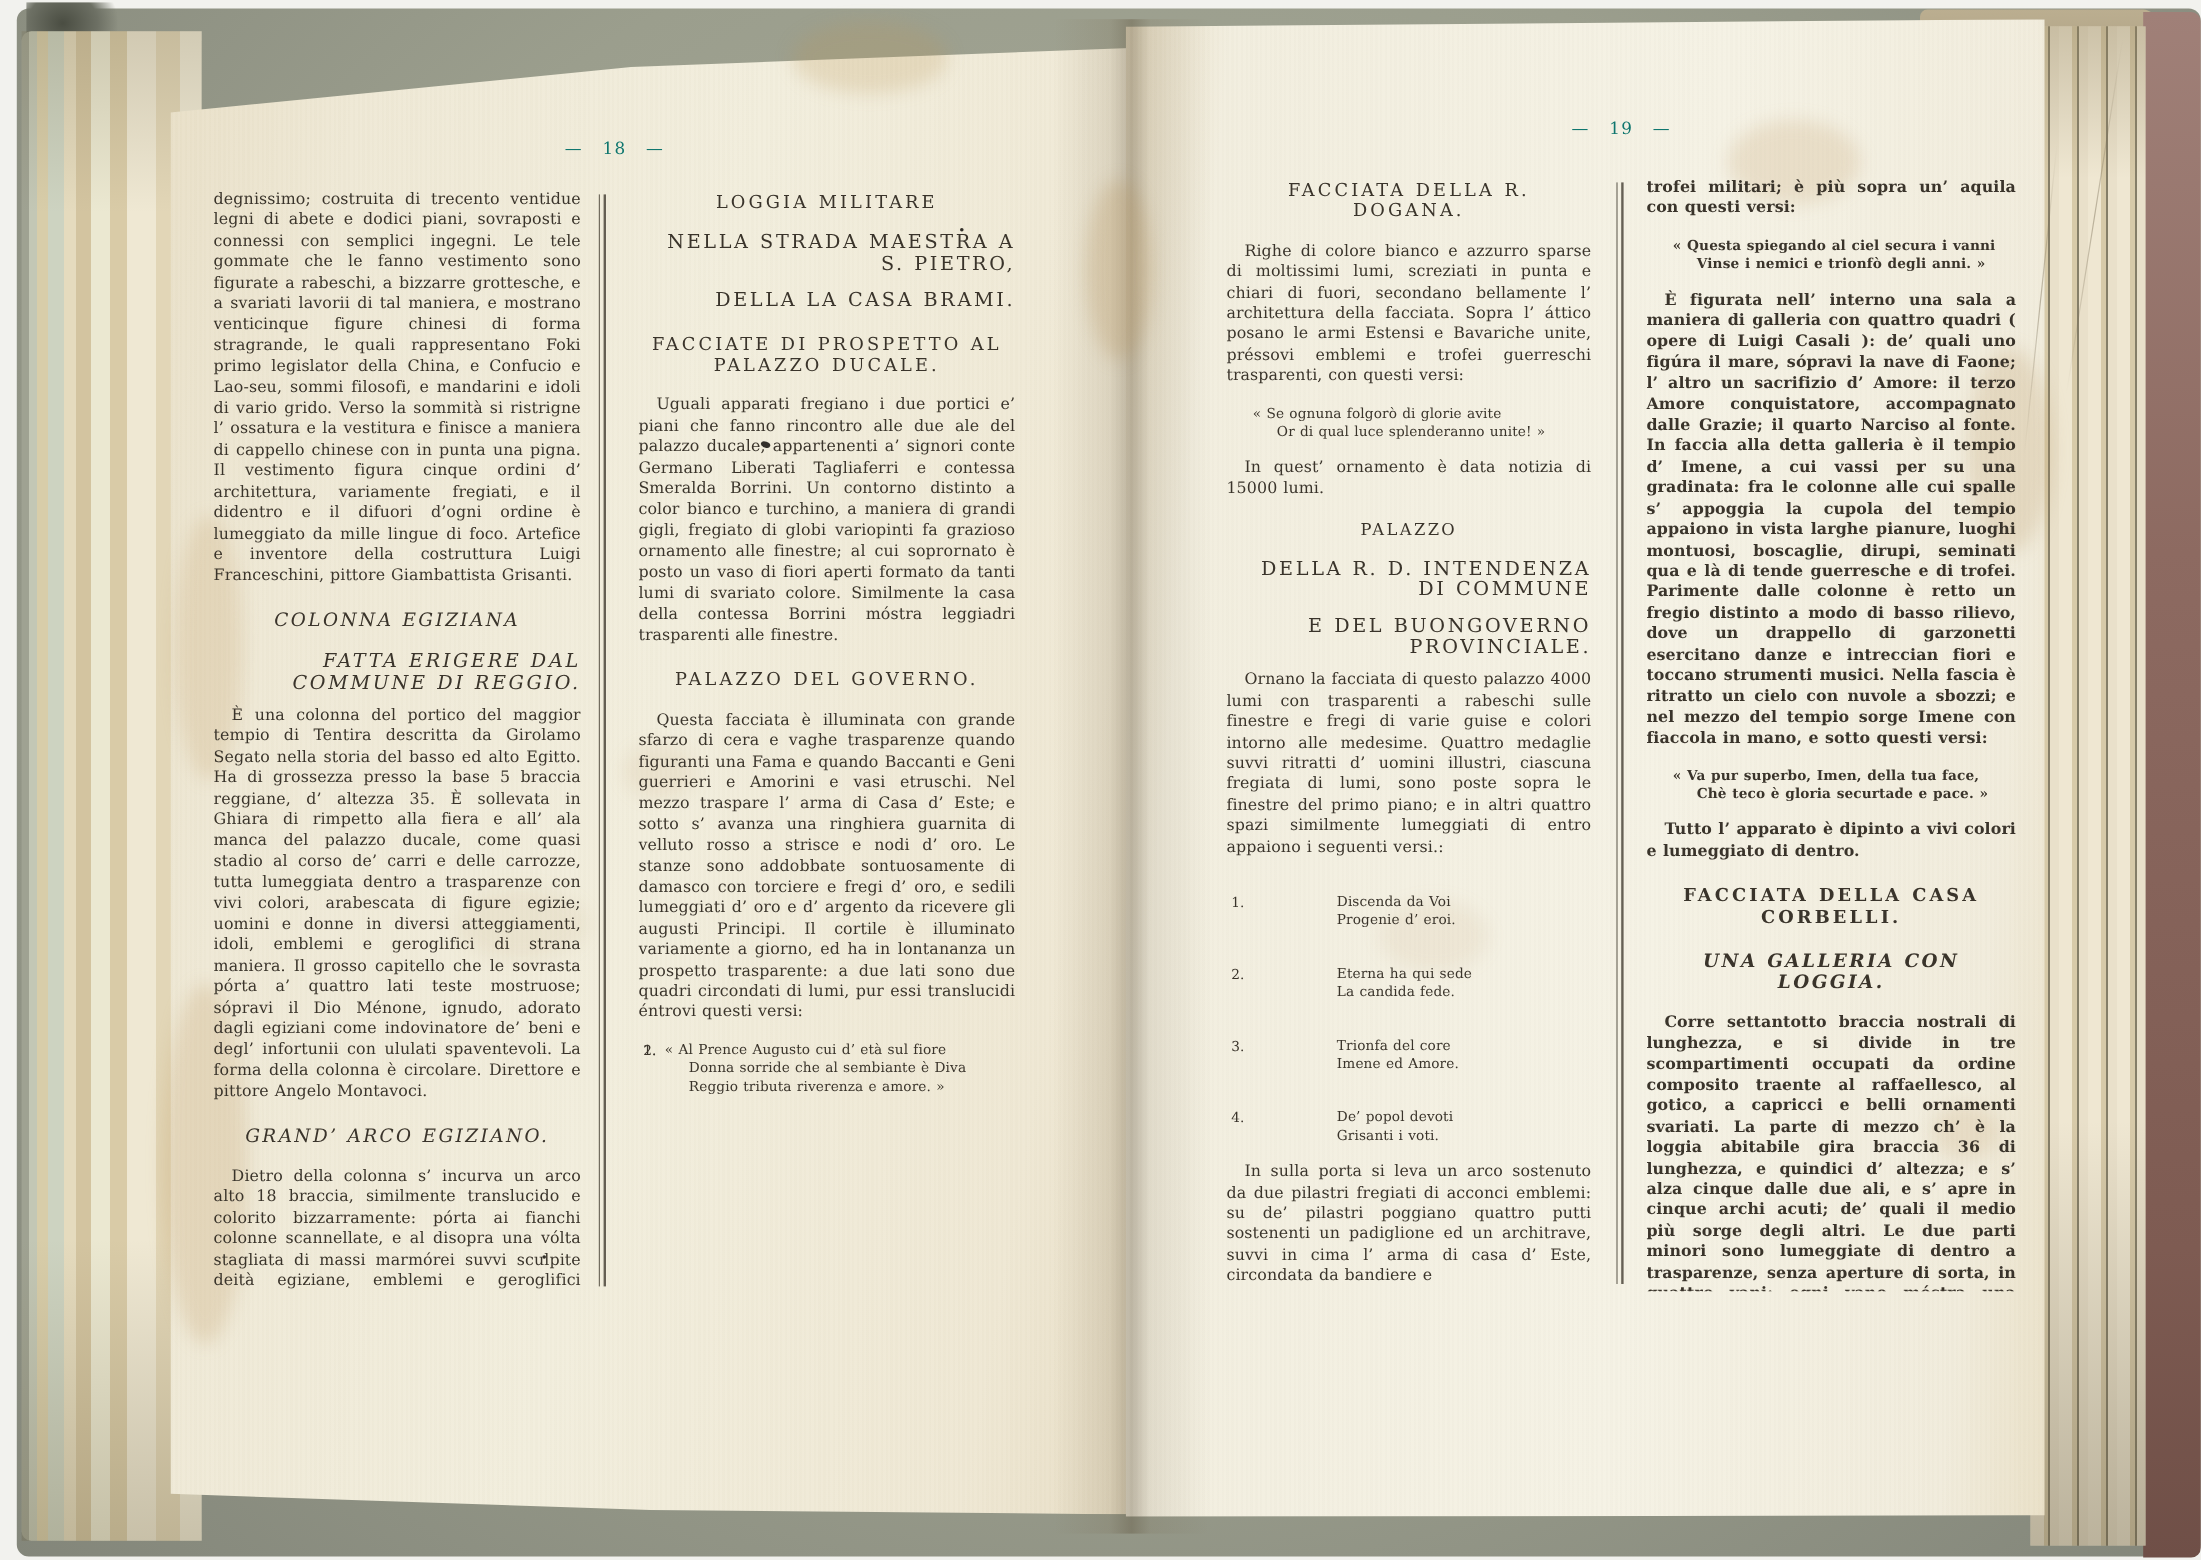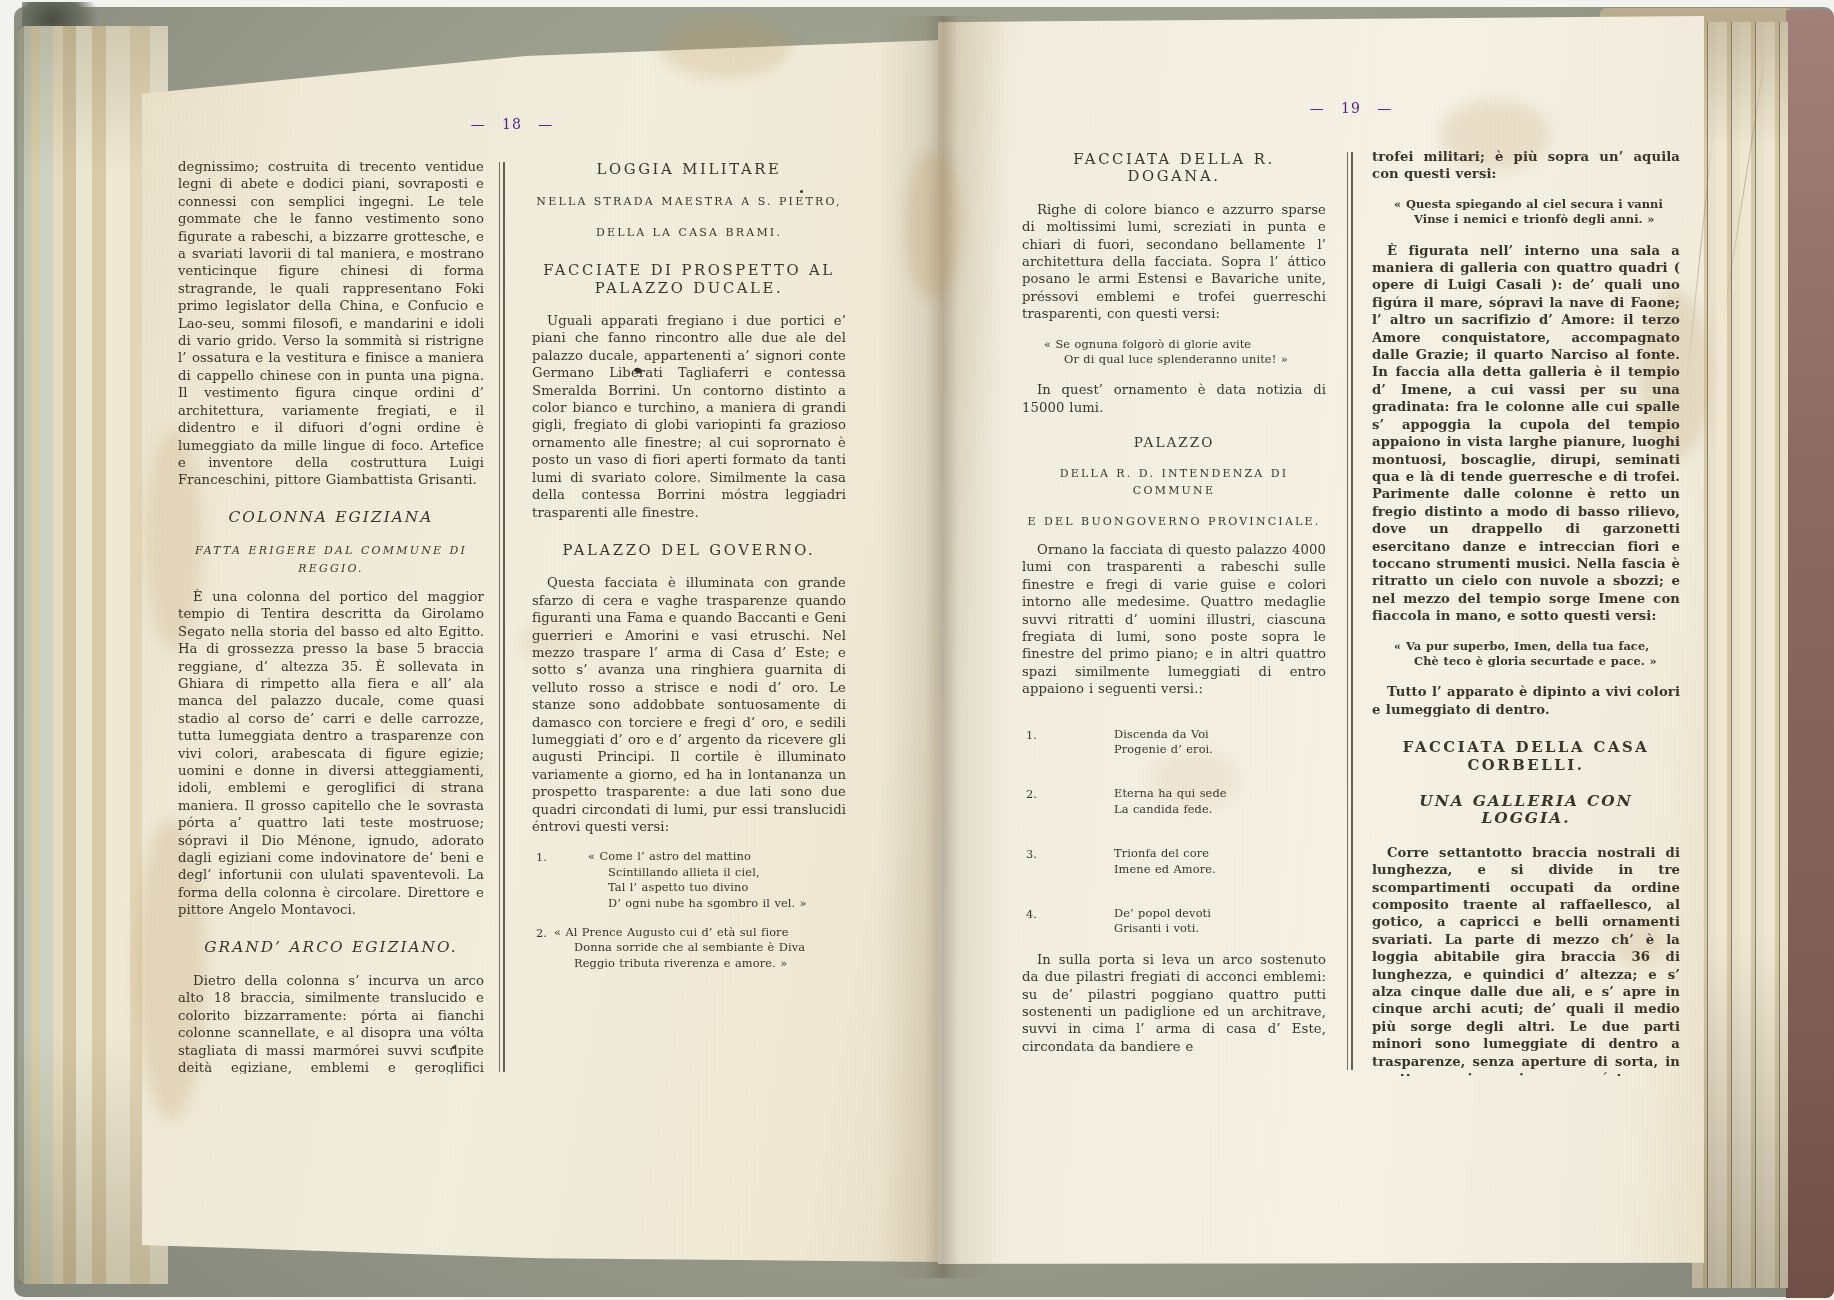--- a/index.html
+++ b/index.html
@@ -53,33 +53,33 @@
   
   .colwrap{position:absolute;overflow:hidden;font-size:13.2px;line-height:17.4px;
       letter-spacing:.1px;word-spacing:.6px;}
   .para{margin:0;text-align:justify;}
   .para.ind{text-indent:15px;}
   .head{text-align:center;font-size:15px;letter-spacing:2.6px;margin:20px 6px 16px;}
   .head.italic-lg{font-style:italic;font-size:15.4px;letter-spacing:2px;}
   .head.roman-lg{font-size:14.8px;}
   .head.roman-md{font-size:13.6px;letter-spacing:2px;margin:18px 6px 10px;}
   .head:first-child{margin-top:2px;}
-  .subhead{text-align:center;font-size:11px;letter-spacing:2.2px;margin:13px 0 11px;}
+  .subhead{text-align:right;font-size:16px;letter-spacing:2.2px;margin:13px 0 11px;}
   .subhead.italic{font-style:italic;}
   .verse{position:relative;font-size:11.4px;line-height:15.4px;margin:14px 0;}
   .verse .vnum{position:absolute;left:4px;top:1px;}
   .verse .vlines{display:block;}
   .verse.inset-sm .vlines{margin-left:22px;}
   .verse.inset-md .vlines{margin-left:56px;}
   .verse.inset-lg .vlines{margin-left:92px;margin-top:29px;}
   .verse.hang .vline + .vline{margin-left:20px;}
   .colrule{position:absolute;width:6px;border-left:1px solid rgba(62,56,45,.7);
       border-right:2px solid rgba(62,56,45,.78);box-sizing:border-box;}
   .pagenum{position:absolute;text-align:center;font-size:14px;letter-spacing:1px;
-      word-spacing:11px;color:#4c1d95;}
+      word-spacing:11px;color:#0f766e;}
 </style>
 </head>
 <body>
 
 <div class="stage">
   <div class="book-cover"></div>
   <div class="corner-blotch"></div>
   <div class="cover-top-right"></div>
   <div class="cover-right"></div>
   <div class="stack-left"></div>
@@ -122,26 +122,20 @@
   <div class="colwrap" style="left:532px;top:158px;width:314px;height:916px;">
       <div class="head roman-lg">LOGGIA MILITARE</div>
       <div class="subhead roman">NELLA STRADA MAESTRA A S. PIETRO,</div>
       <div class="subhead roman">DELLA LA CASA BRAMI.</div>
       <div class="head roman-lg">FACCIATE DI PROSPETTO AL PALAZZO DUCALE.</div>
       <p class="para ind">Uguali apparati fregiano i due portici e’ piani che fanno rincontro alle due ale del palazzo ducale, appartenenti a’ signori conte Germano Liberati Tagliaferri e contessa Smeralda Borrini. Un contorno distinto a color bianco e turchino, a maniera di grandi gigli, fregiato di globi variopinti fa grazioso ornamento alle finestre; al cui soprornato è posto un vaso di fiori aperti formato da tanti lumi di svariato colore. Similmente la casa della contessa Borrini móstra leggiadri trasparenti alle finestre.</p>
       <div class="head roman-lg">PALAZZO DEL GOVERNO.</div>
       <p class="para ind">Questa facciata è illuminata con grande sfarzo di cera e vaghe trasparenze quando figuranti una Fama e quando Baccanti e Geni guerrieri e Amorini e vasi etruschi. Nel mezzo traspare l’ arma di Casa d’ Este; e sotto s’ avanza una ringhiera guarnita di velluto rosso a strisce e nodi d’ oro. Le stanze sono addobbate sontuosamente di damasco con torciere e fregi d’ oro, e sedili lumeggiati d’ oro e d’ argento da ricevere gli augusti Principi. Il cortile è illuminato variamente a giorno, ed ha in lontananza un prospetto trasparente: a due lati sono due quadri circondati di lumi, pur essi translucidi éntrovi questi versi:</p>
       <div class="verse inset-md hang">
         <span class="vnum">1.</span>
-        <div class="vlines">
-          <div class="vline">« Come l’ astro del mattino</div>
-          <div class="vline">Scintillando allieta il ciel,</div>
-          <div class="vline">Tal l’ aspetto tuo divino</div>
-          <div class="vline">D’ ogni nube ha sgombro il vel. »</div>
-        </div>
       </div>
       <div class="verse inset-sm hang">
         <span class="vnum">2.</span>
         <div class="vlines">
           <div class="vline">« Al Prence Augusto cui d’ età sul fiore</div>
           <div class="vline">Donna sorride che al sembiante è Diva</div>
           <div class="vline">Reggio tributa riverenza e amore. »</div>
         </div>
       </div>
     </div>

